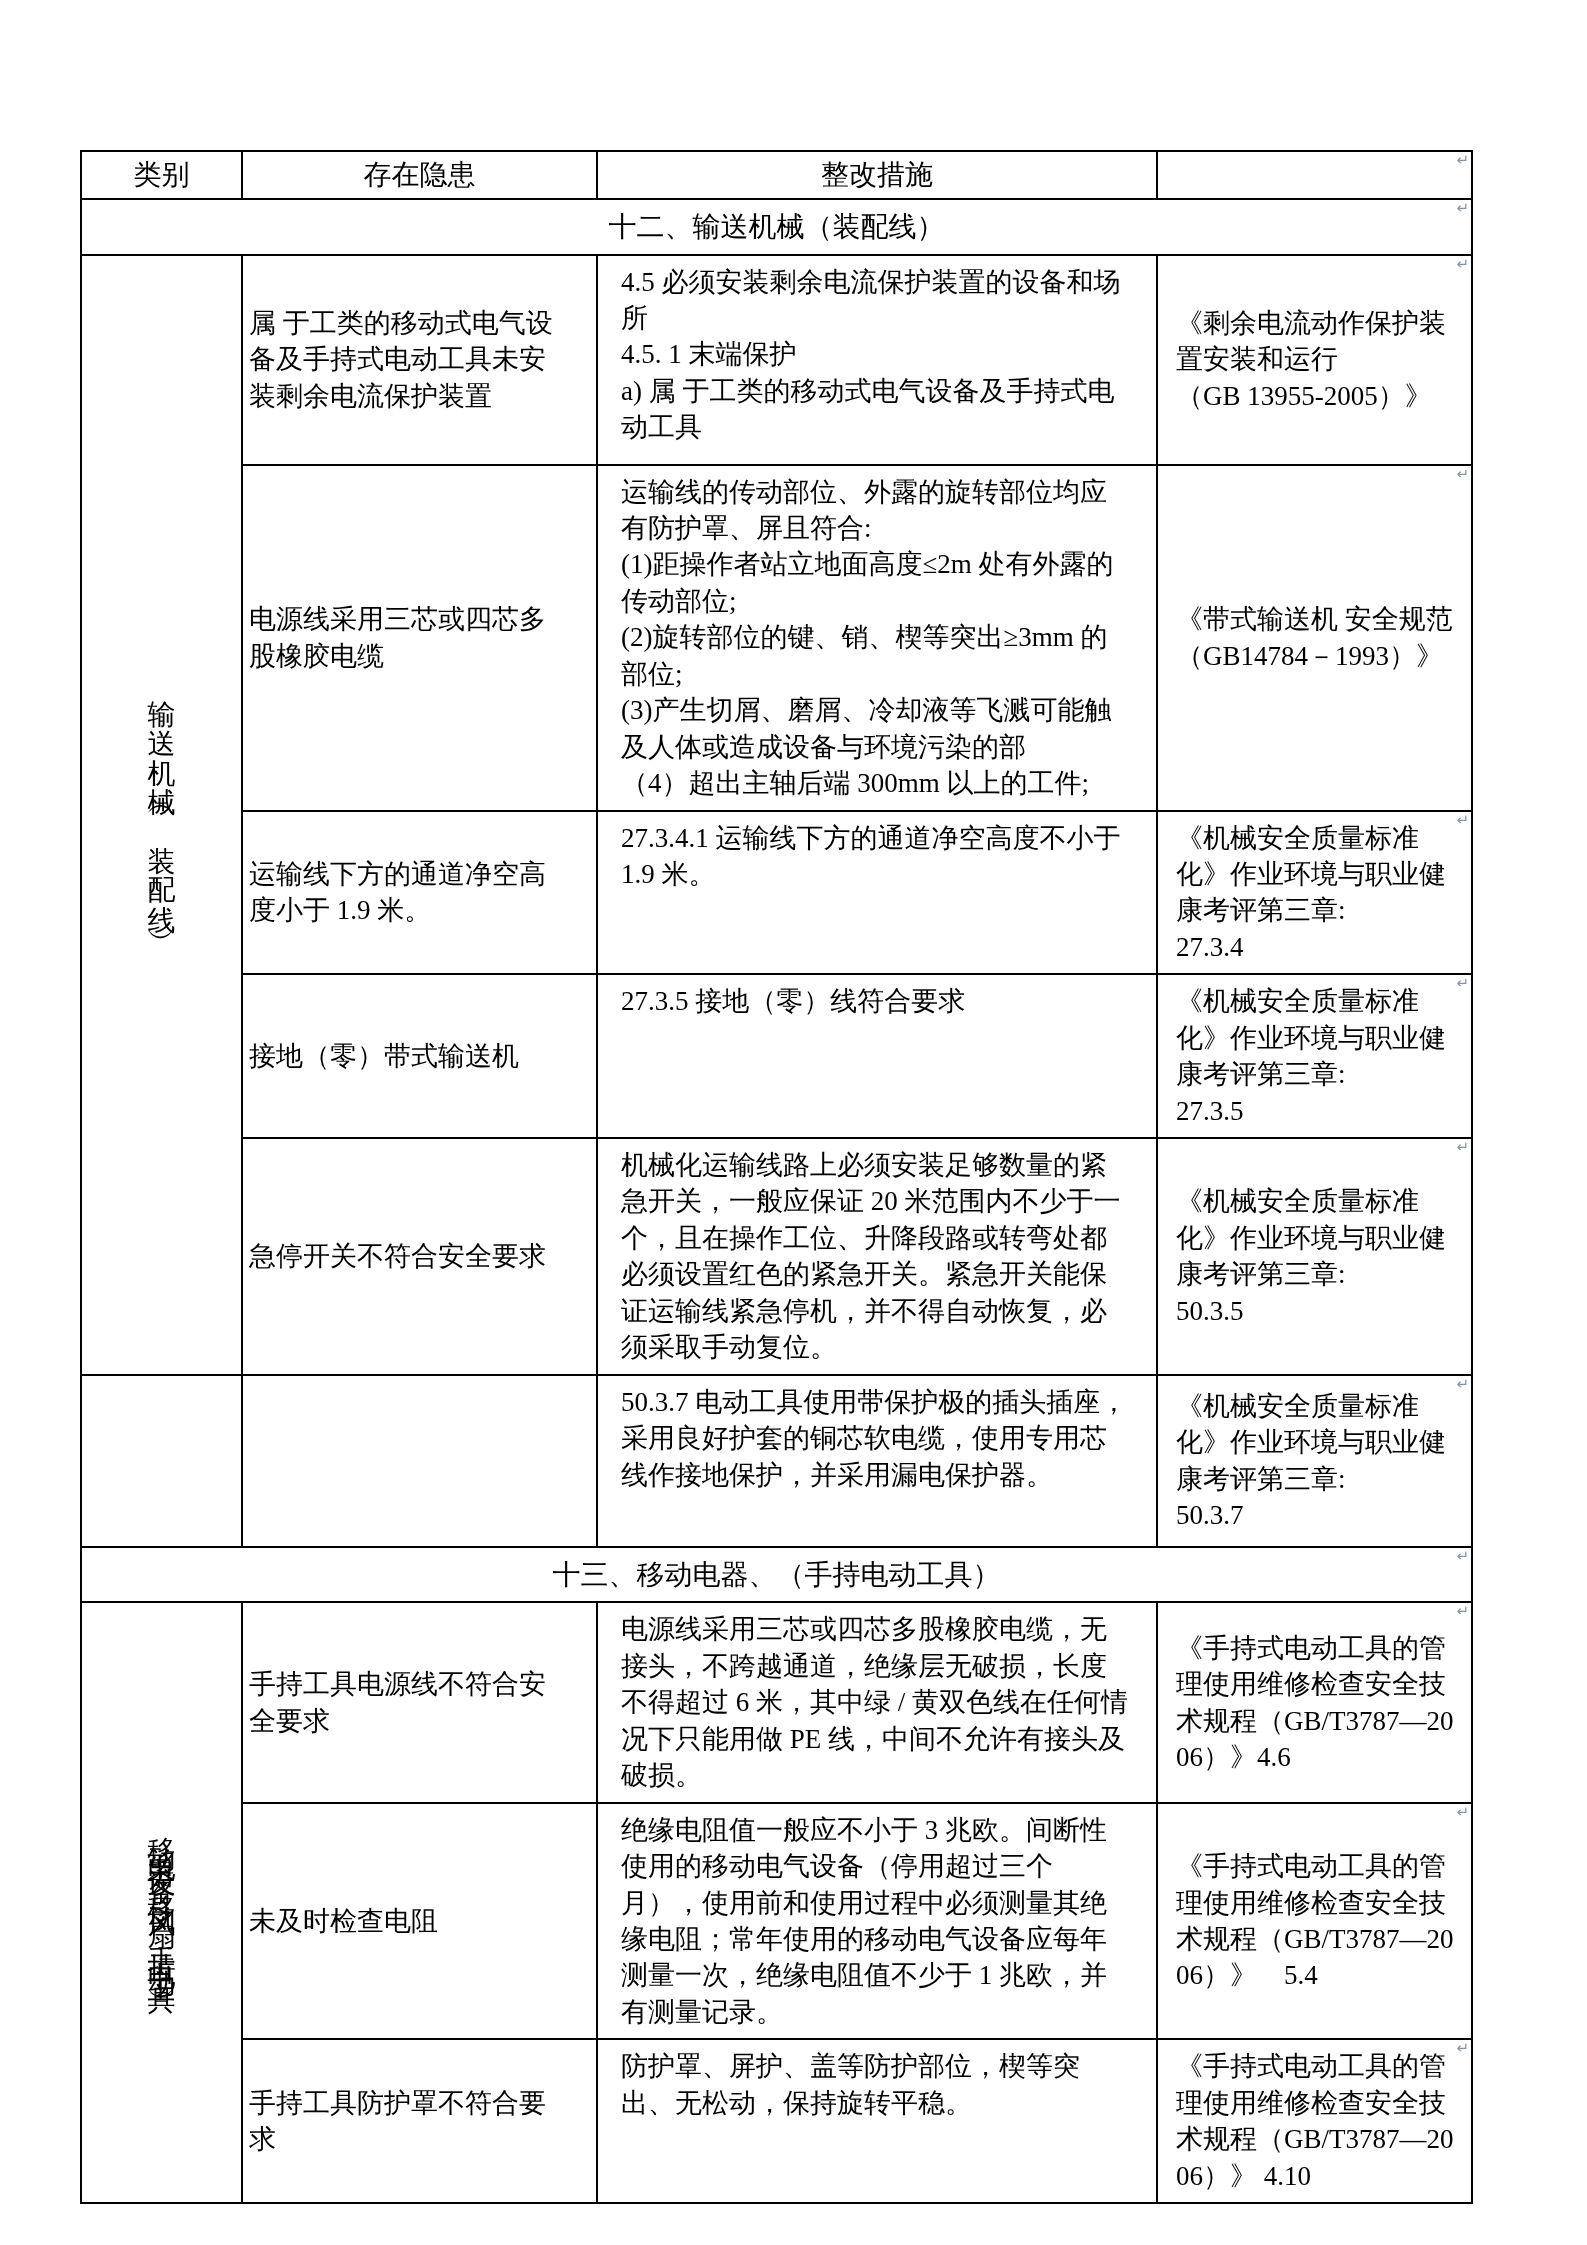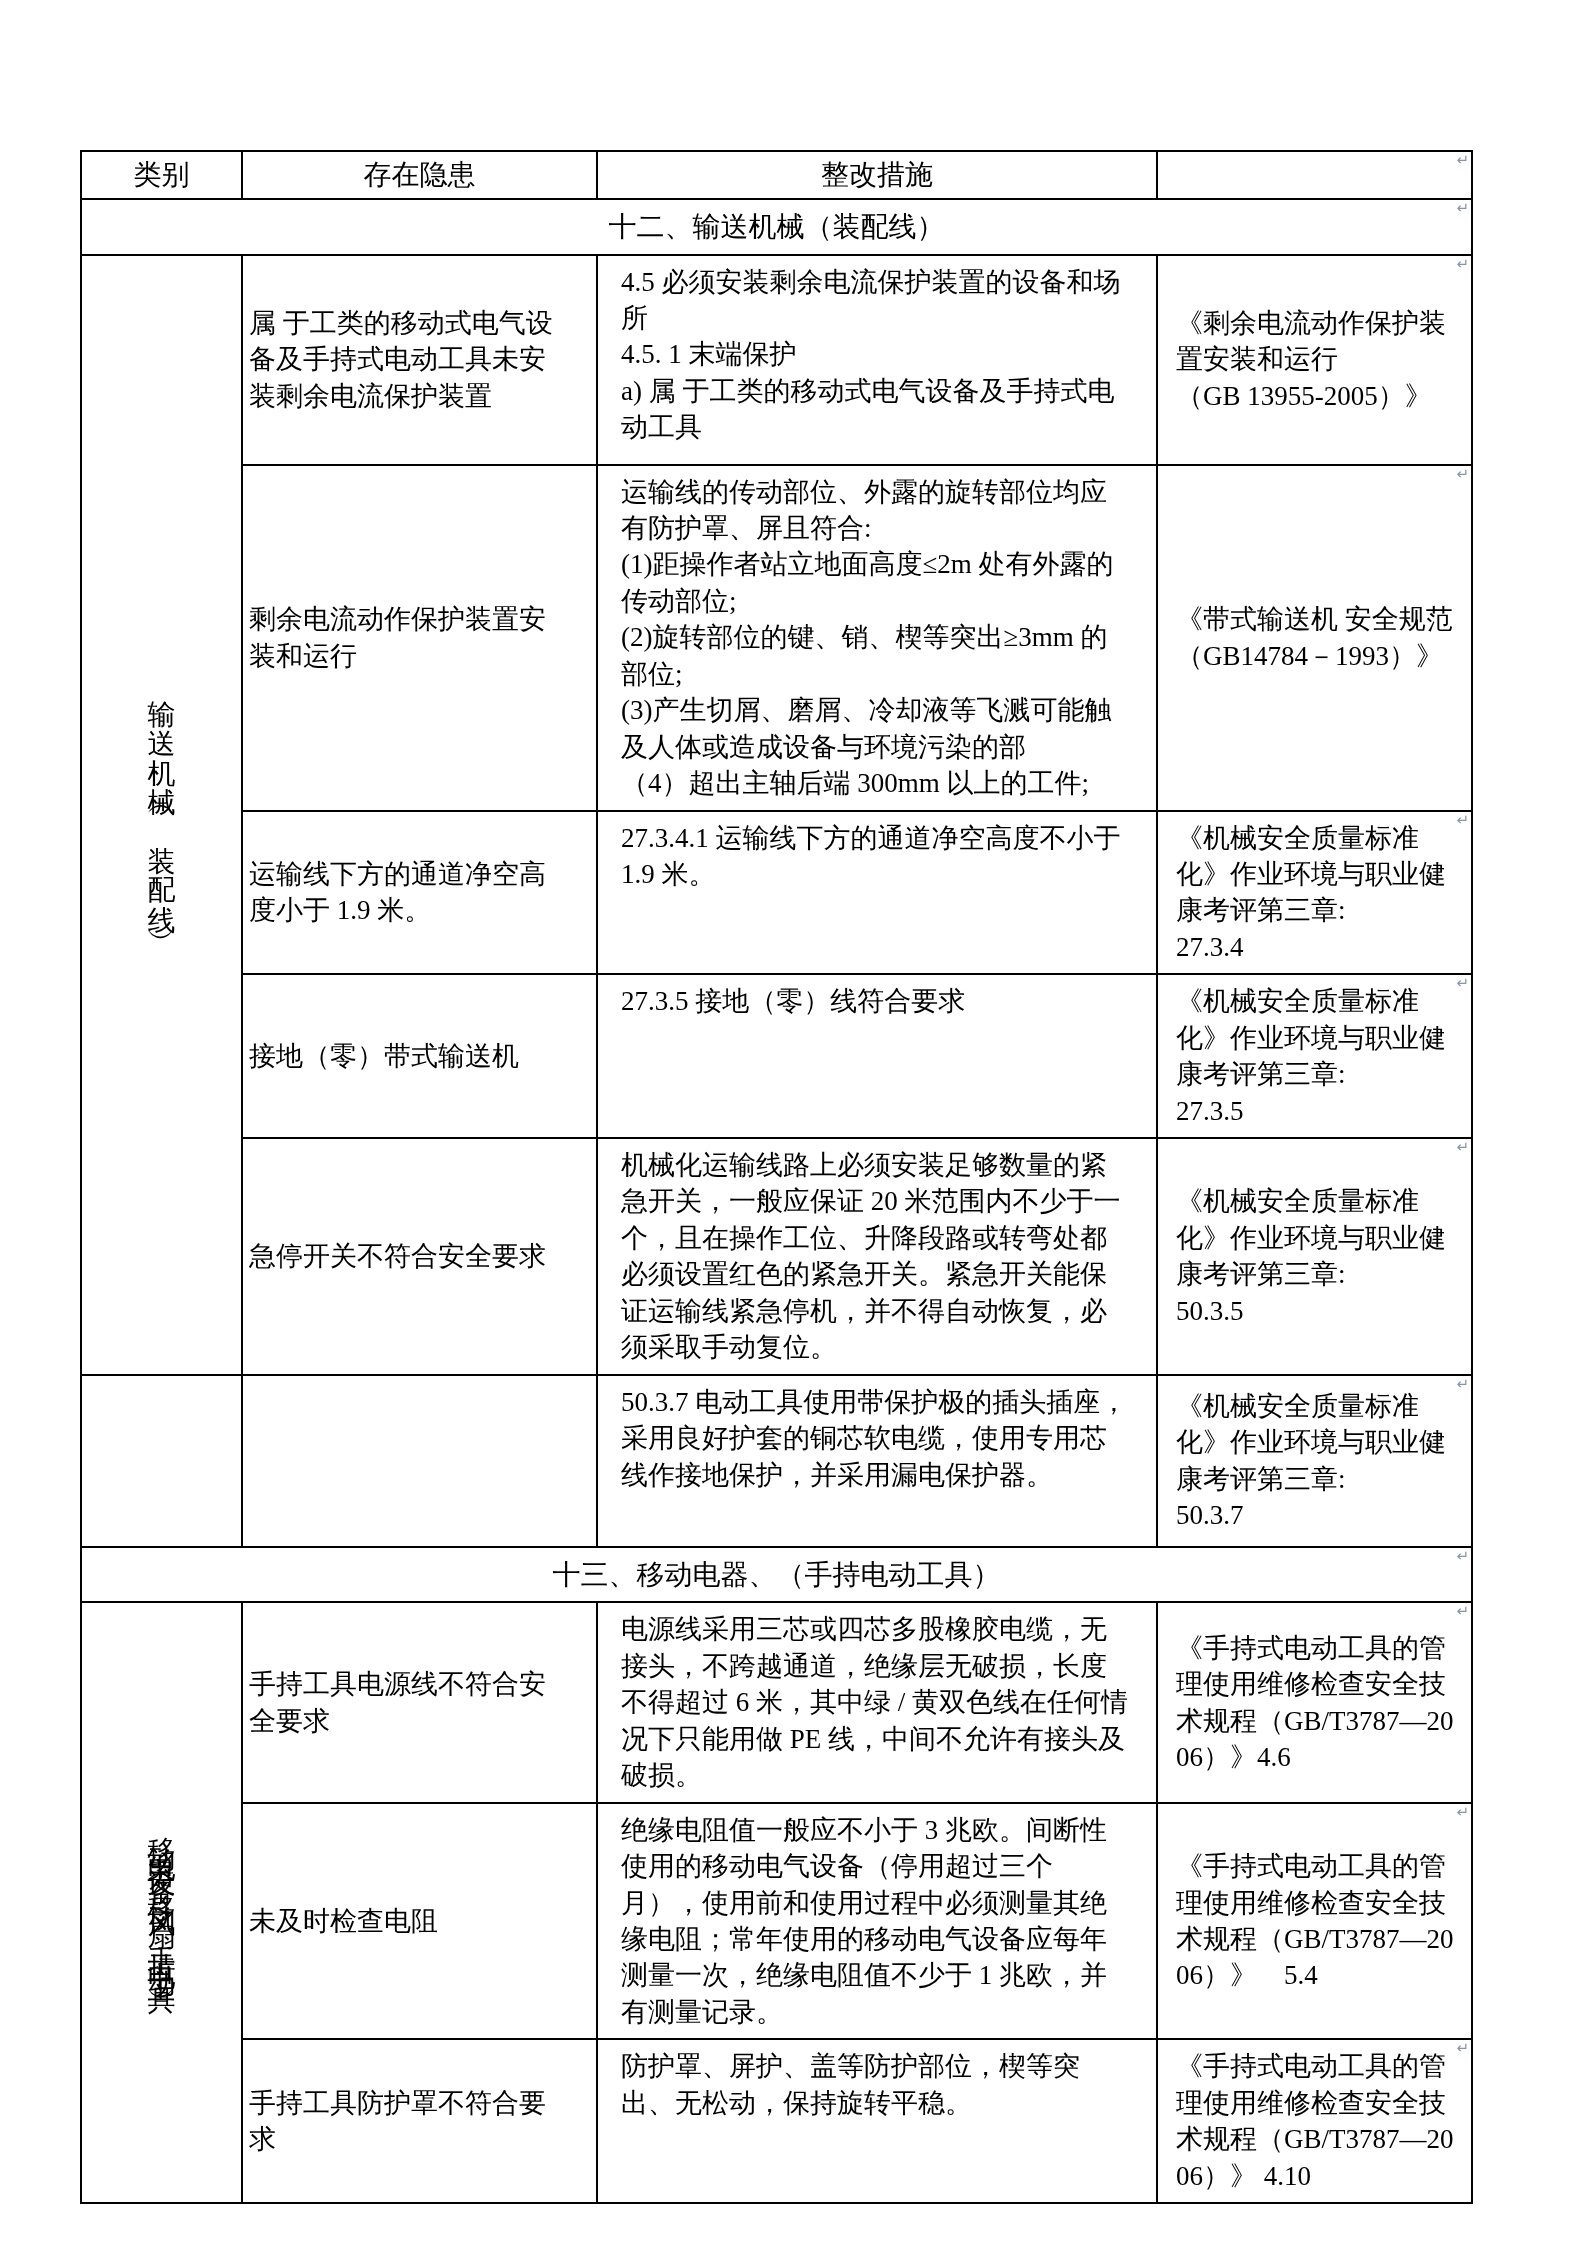--- a/index.html
+++ b/index.html
@@ -105,21 +105,21 @@
         <tr class="s0-r0">
           <td class="cat-cell" rowspan="5"><div class="vtext v-s0">输送机械（装配线）</div></td>
           <td class="hazard-cell">属 于工类的移动式电气设备及手持式电动工具未安装剩余电流保护装置</td>
           <td class="measure-cell">4.5 必须安装剩余电流保护装置的设备和场所
 4.5. 1 末端保护
 a) 属 于工类的移动式电气设备及手持式电动工具</td>
           <td class="standard-cell">《剩余电流动作保护装置安装和运行
 （GB 13955-2005）》<span class="pmark">↵</span></td>
         </tr>
         <tr class="s0-r1">
-          <td class="hazard-cell">剩余电流动作保护装置安装和运行</td>
+          <td class="hazard-cell">电源线采用三芯或四芯多股橡胶电缆</td>
           <td class="measure-cell">运输线的传动部位、外露的旋转部位均应有防护罩、屏且符合:
 (1)距操作者站立地面高度≤2m 处有外露的传动部位;
 (2)旋转部位的键、销、楔等突出≥3mm 的部位;
 (3)产生切屑、磨屑、冷却液等飞溅可能触及人体或造成设备与环境污染的部
 （4）超出主轴后端 300mm 以上的工件;</td>
           <td class="standard-cell">《带式输送机 安全规范（GB14784－1993）》<span class="pmark">↵</span></td>
         </tr>
         <tr class="s0-r2">
           <td class="hazard-cell"> 运输线下方的通道净空高度小于 1.9 米。</td>
           <td class="measure-cell">27.3.4.1 运输线下方的通道净空高度不小于 1.9 米。</td>

